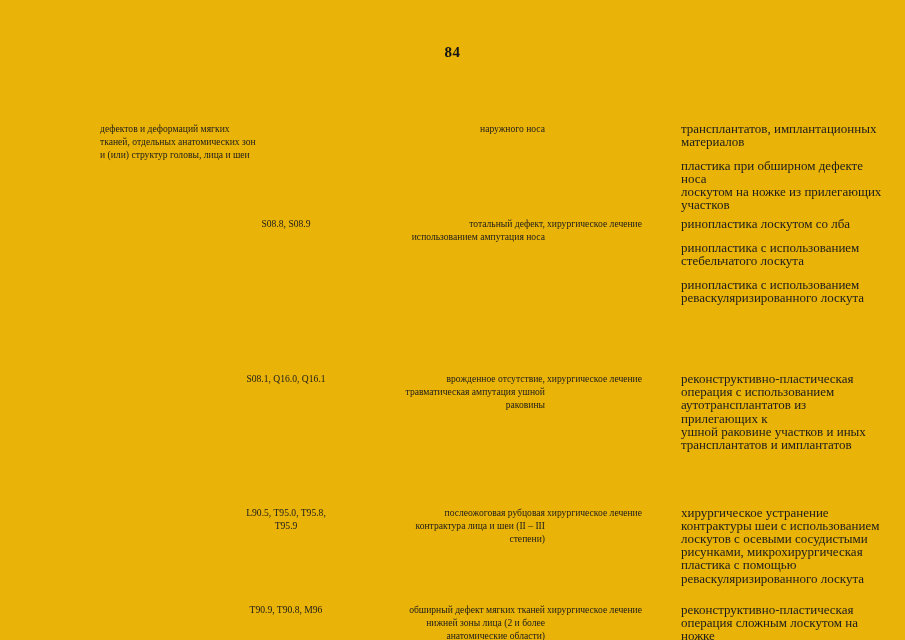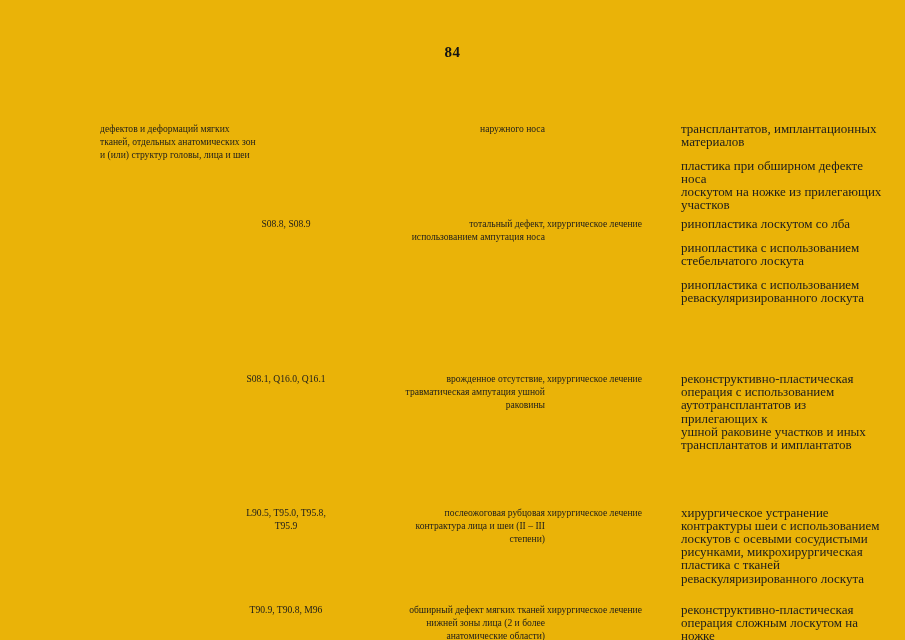--- a/index.html
+++ b/index.html
@@ -121,21 +121,21 @@
         <div class="cell col-codes">L90.5, T95.0, T95.8,
 T95.9</div>
         <div class="cell col-condition">послеожоговая рубцовая
 контрактура лица и шеи (II – III
 степени)</div>
         <div class="cell col-treatment">хирургическое лечение</div>
         <div class="cell col-services"><div class="service-item">хирургическое устранение
 контрактуры шеи с использованием
 лоскутов с осевыми сосудистыми
 рисунками, микрохирургическая
-пластика с тканей
+пластика с помощью
 реваскуляризированного лоскута</div></div>
       </div>
       <div class="row" style="position: absolute; top: 480.7px; left: 0px; height: 39.3px;">
         <div class="cell col-codes">T90.9, T90.8, M96</div>
         <div class="cell col-condition">обширный дефект мягких тканей
 нижней зоны лица (2 и более
 анатомические области)</div>
         <div class="cell col-treatment">хирургическое лечение</div>
         <div class="cell col-services"><div class="service-item">реконструктивно-пластическая
 операция сложным лоскутом на ножке

